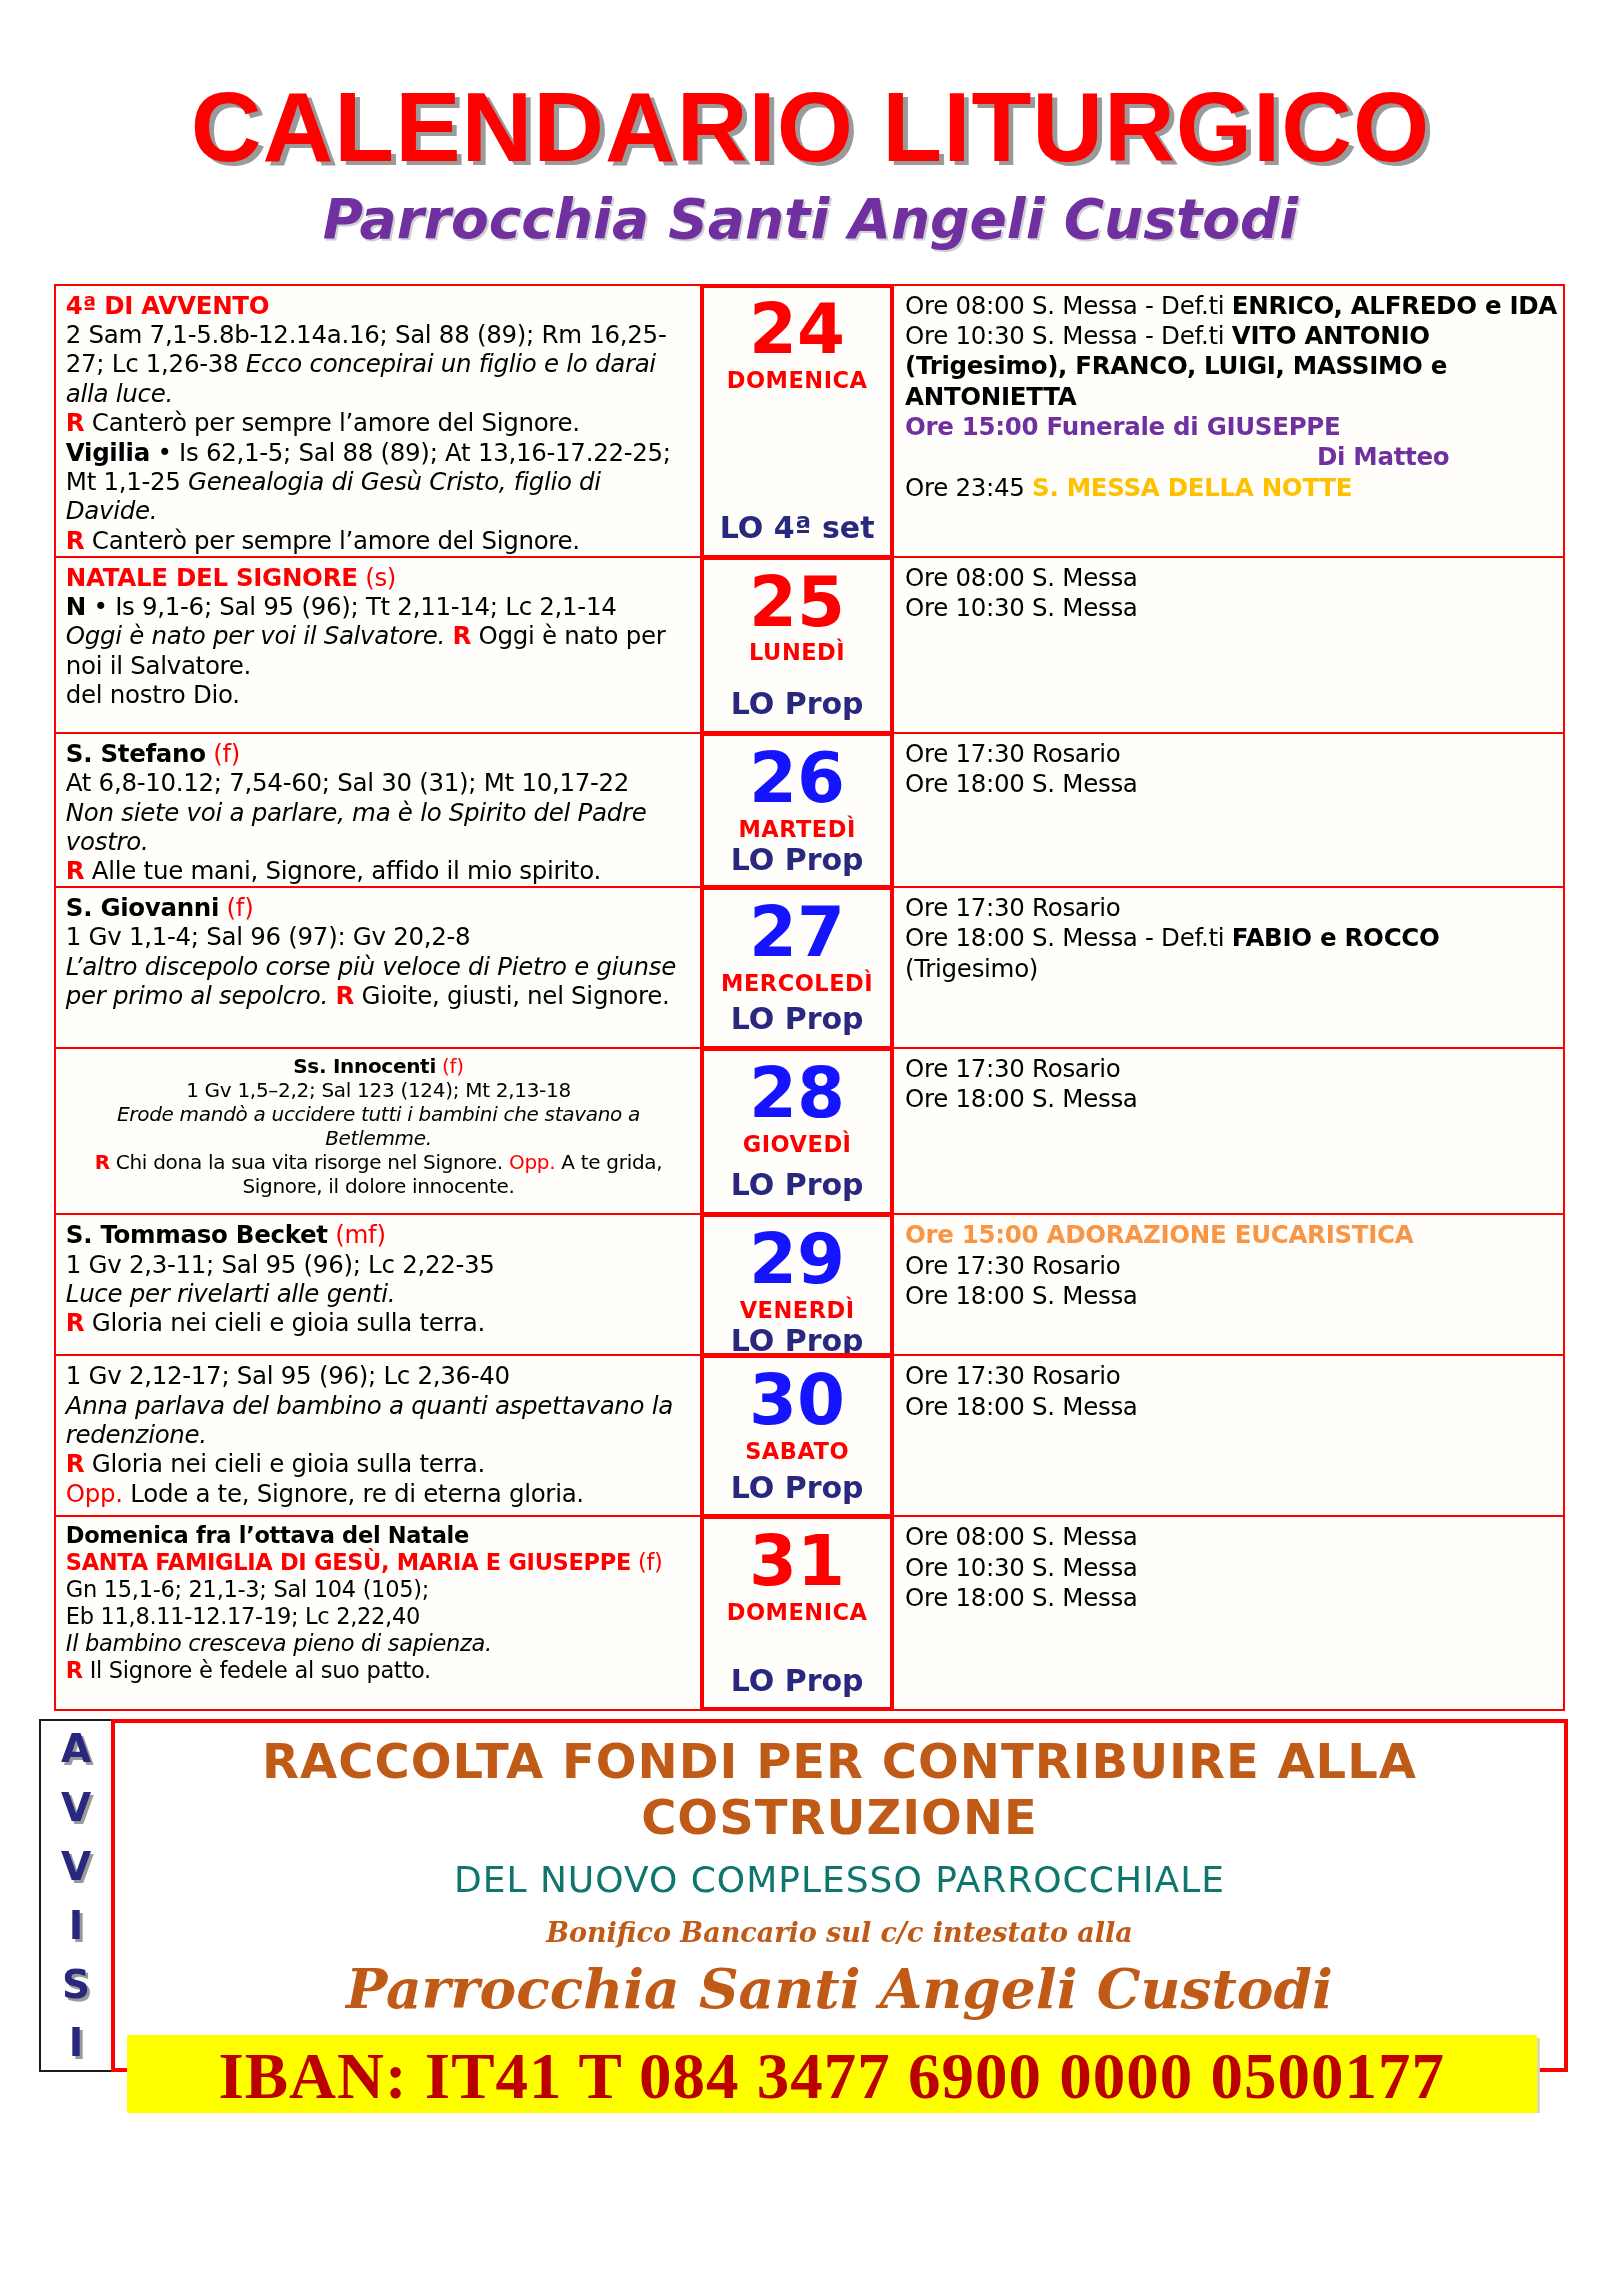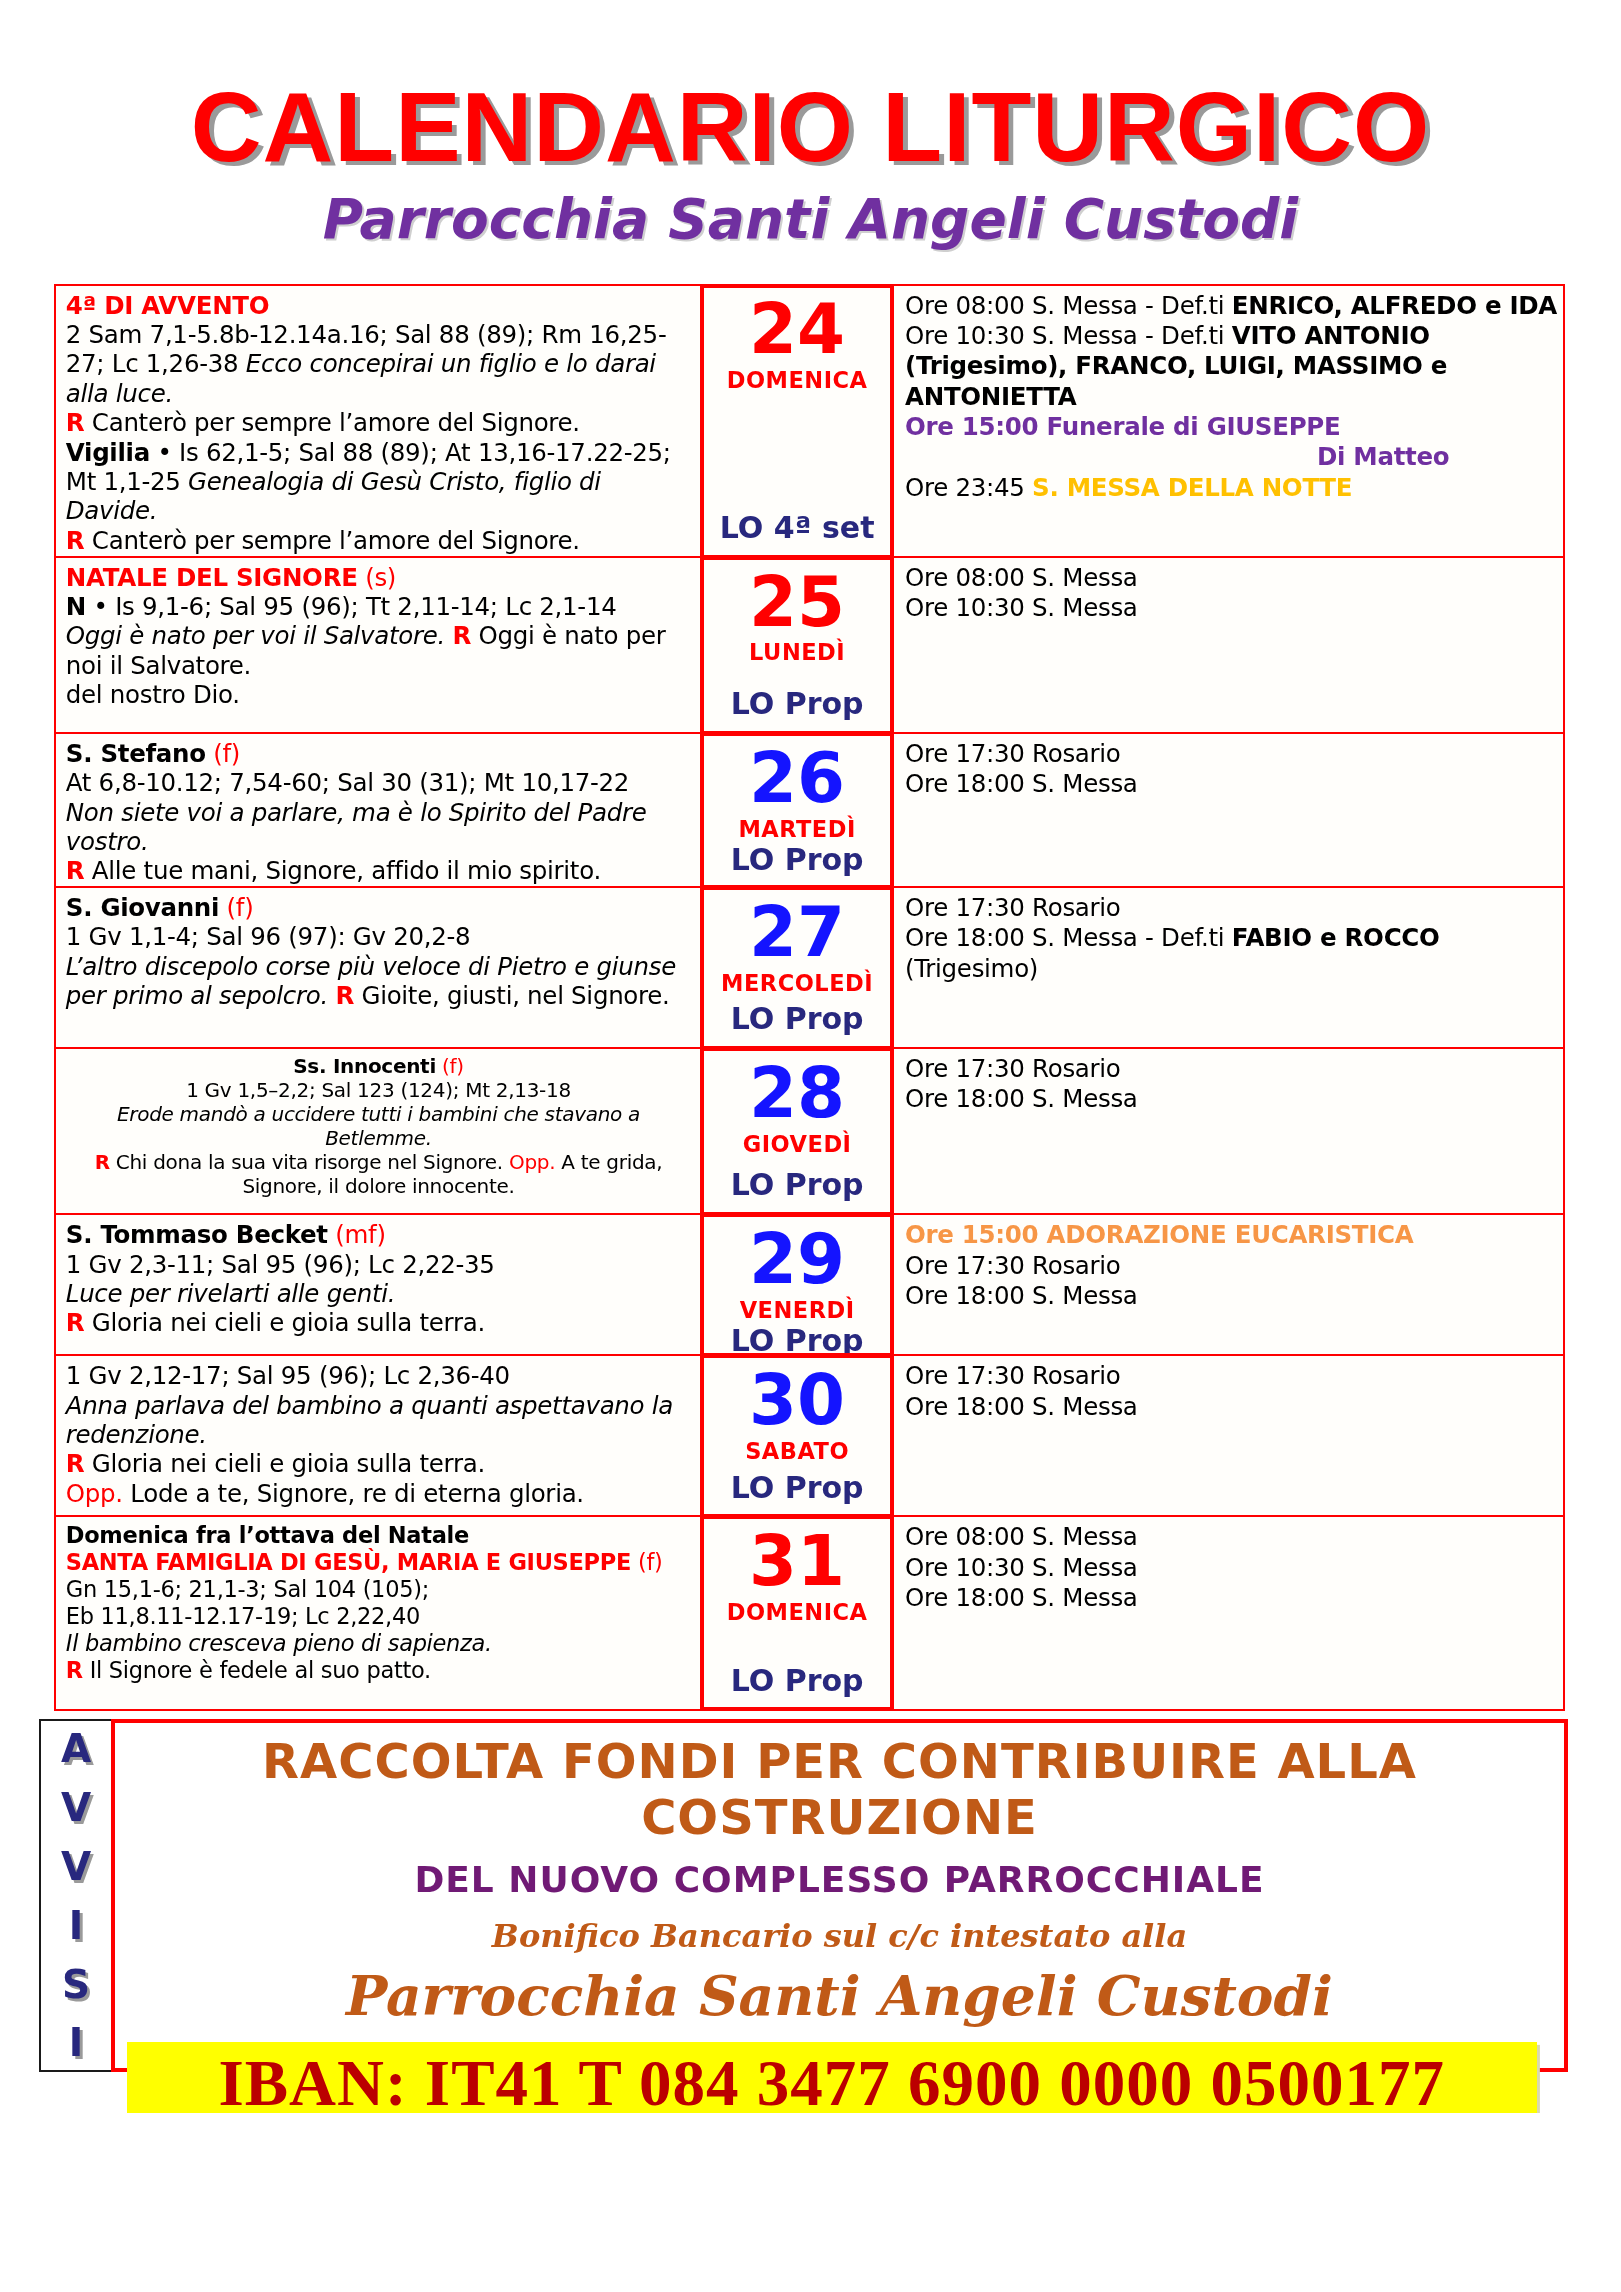--- a/index.html
+++ b/index.html
@@ -45,22 +45,22 @@
 
   .footer{display:flex;margin:7.8px 53px 0 39px;height:353px;}
   .avvisi{width:74px;box-sizing:border-box;border:2px solid #1a1a1a;display:flex;
           flex-direction:column;align-items:center;justify-content:space-between;
           padding:7.8px 0;background:#fff;}
   .avvisi span{font-size:39px;font-weight:700;color:#28287E;line-height:1;
                text-shadow:2.9px 2.9px 0 #9a9a9a;}
   .annunci{flex:1;box-sizing:border-box;border:4.9px solid #FF0000;margin-left:-2px;
            background:#fff;text-align:center;padding-top:7.8px;}
   .an-line1{font-size:48px;font-weight:700;color:#C05A17;letter-spacing:1px;margin-top:2px;}
-  .an-line2{font-size:36px;font-weight:700;color:#701a75;letter-spacing:1px;margin-top:13.7px;}
-  .an-line3{font-size:32px;font-weight:700;font-style:italic;color:#C05A17;margin-top:17.6px;
+  .an-line2{font-size:36px;font-weight:400;color:#0f766e;letter-spacing:1px;margin-top:13.7px;}
+  .an-line3{font-size:27px;font-weight:700;font-style:italic;color:#C05A17;margin-top:17.6px;
             font-family:"DejaVu Serif",serif;}
   .an-line4{font-size:55px;font-weight:700;font-style:italic;color:#C05A17;margin-top:7.8px;
             font-family:"DejaVu Serif",serif;}
   .iban-bar{margin:13.7px 27.4px 0 11.8px;background:#FFFF00;color:#BB0000;font-weight:700;
             font-family:"Liberation Serif",serif;font-size:65px;line-height:1.15;
             padding:3.9px 0 7.8px 0;letter-spacing:1px;box-shadow:2.9px 2.9px 0 #d8d8b0;}
 </style>
 </head>
 <body>
 

